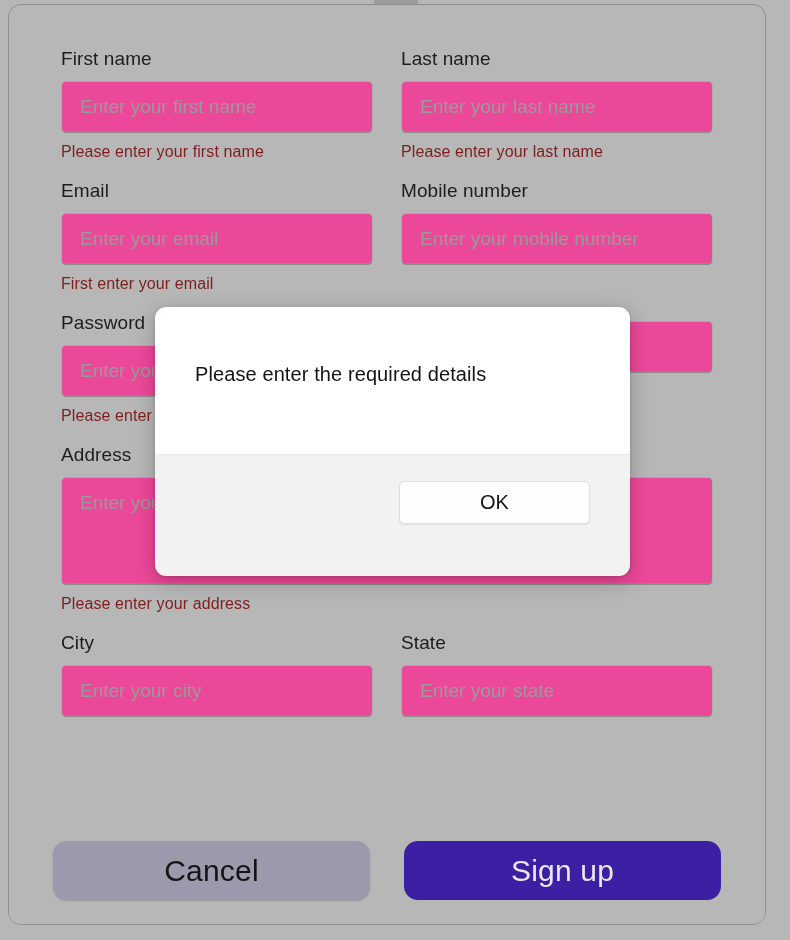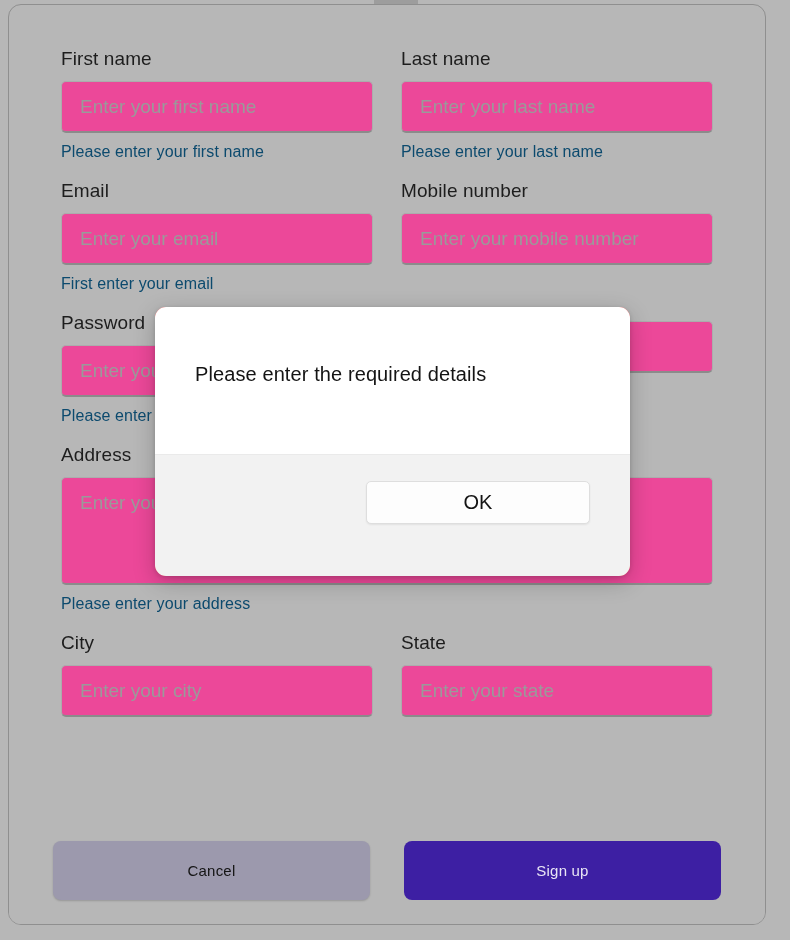--- a/index.html
+++ b/index.html
@@ -87,21 +87,21 @@
 
   textarea.field-input {
     height: 108px;
     padding-top: 13px;
     resize: none;
     line-height: 24px;
   }
 
   .field-error {
     font-size: 16px;
-    color: #0c4a6e;
+    color: #7f1d1d;
     line-height: 20px;
     margin-top: 9px;
     letter-spacing: 0.1px;
   }
 
   .row-gap { height: 17px; }
 
   
   .action-bar {
     position: absolute;
@@ -113,22 +113,22 @@
     padding: 0 44px;
     display: flex;
     align-items: flex-start;
     gap: 34px;
     background: #b7b7b7;
   }
   .action-bar .btn {
     flex: 1 1 0;
     height: 59px;
     border: none;
-    border-radius: 8px;
-    font-size: 15px;
+    border-radius: 14px;
+    font-size: 30px;
     font-family: "Liberation Sans", sans-serif;
     cursor: pointer;
     margin-top: 19px;
     letter-spacing: 0.2px;
   }
   .btn-cancel {
     background: #9c99ad;
     color: #141414;
     box-shadow: 0 1px 2px rgba(0,0,0,0.18);
   }
@@ -166,21 +166,21 @@
   }
   .modal-footer {
     flex: 1 1 auto;
     background: #f2f2f2;
     box-sizing: border-box;
     padding: 26px 40px 0 40px;
     display: flex;
     justify-content: flex-end;
   }
   .modal-ok {
-    width: 224px;
+    width: 191px;
     height: 43px;
     background: #fdfdfd;
     border: 1px solid #dedede;
     border-radius: 5px;
     font-size: 20px;
     font-family: "Liberation Sans", sans-serif;
     color: #141414;
     cursor: pointer;
     box-shadow: 0 1px 2px rgba(0,0,0,0.07);
   }

